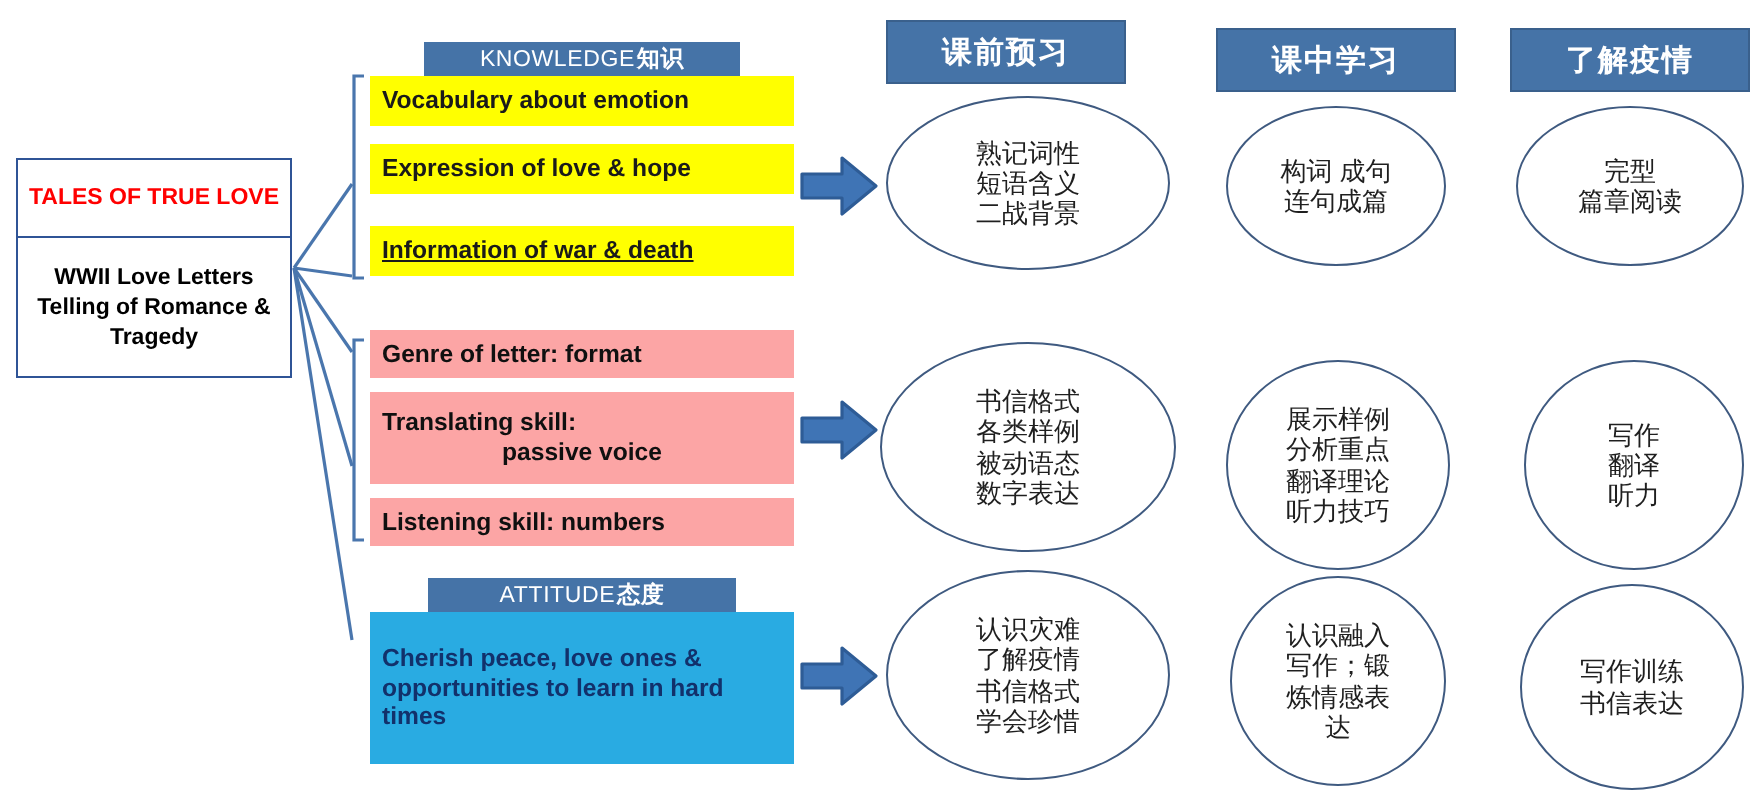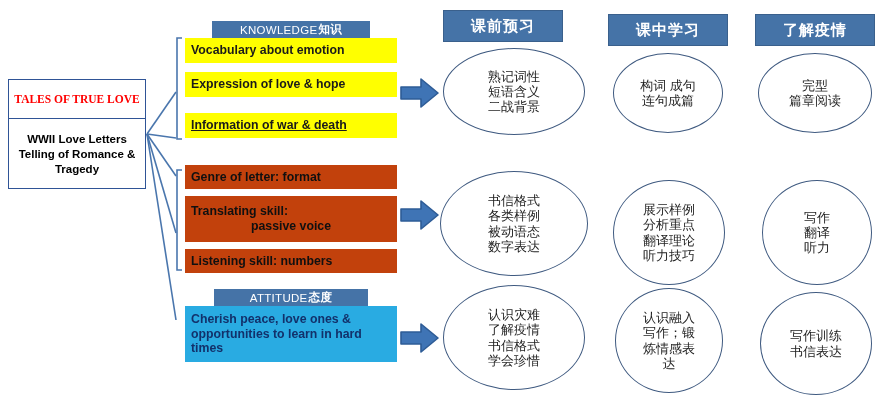--- a/index.html
+++ b/index.html
@@ -27,21 +27,20 @@
     height:39px;
     border-bottom:1.6px solid #2f5496;
     display:flex;align-items:center;justify-content:center;
     text-align:center;
     color:#ff0000;
     font-weight:bold;
     font-size:11.5px;
     line-height:1.25;
     padding:0 4px;
     box-sizing:border-box;
-    font-family:Liberation Serif, serif;
   }
   .source-sub{
     height:70.8px;
     display:flex;align-items:center;justify-content:center;
     text-align:center;
     color:#000000;
     font-weight:bold;
     font-size:11.5px;
     line-height:1.3;
     padding:0 6px;
@@ -69,21 +68,21 @@
     display:flex;align-items:center;
     font-weight:bold;
     font-size:12.3px;
     line-height:1.2;
     padding:0 6px;
     box-sizing:border-box;
     color:#1a1a1a;
     z-index:2;
   }
   .item.knowledge{background:#ffff00;color:#1a1a1a;}
-  .item.skills{background:#c2410c;color:#101010;}
+  .item.skills{background:#fca5a5;color:#101010;}
   .item.attitude{
     background:#29abe2;color:#12316b;
     font-size:12.3px;
     align-items:center;
   }
   .item .stack{width:100%;}
   .item .right{display:block;text-align:center;}
 
   
   .arrow{position:absolute;z-index:2;}
@@ -171,21 +170,21 @@
   </div>
   <div class="item skills" style="top:249px;height:24px;">
     <span>Listening skill: numbers</span>
   </div>
 
   <div class="banner" style="left:214px;top:289px;width:154px;">
     <span>ATTITUDE</span>
     <span class="cn">态度</span>
   </div>
 
-  <div class="item attitude" style="top:306px;height:56px;">
+  <div class="item attitude" style="top:306px;height:76px;">
     <span>Cherish peace, love ones &amp; opportunities to learn in hard times</span>
   </div>
 
   <svg class="arrow" style="left:400px;top:77px;" width="40" height="32" viewBox="0 0 40 32">
     <polygon points="1,10 21,10 21,2 38,16 21,30 21,22 1,22" fill="#3f74b5" stroke="#2e5c96" stroke-width="1.6" stroke-linejoin="round"></polygon>
   </svg>
   <svg class="arrow" style="left:400px;top:199px;" width="40" height="32" viewBox="0 0 40 32">
     <polygon points="1,10 21,10 21,2 38,16 21,30 21,22 1,22" fill="#3f74b5" stroke="#2e5c96" stroke-width="1.6" stroke-linejoin="round"></polygon>
   </svg>
   <svg class="arrow" style="left:400px;top:322px;" width="40" height="32" viewBox="0 0 40 32">

